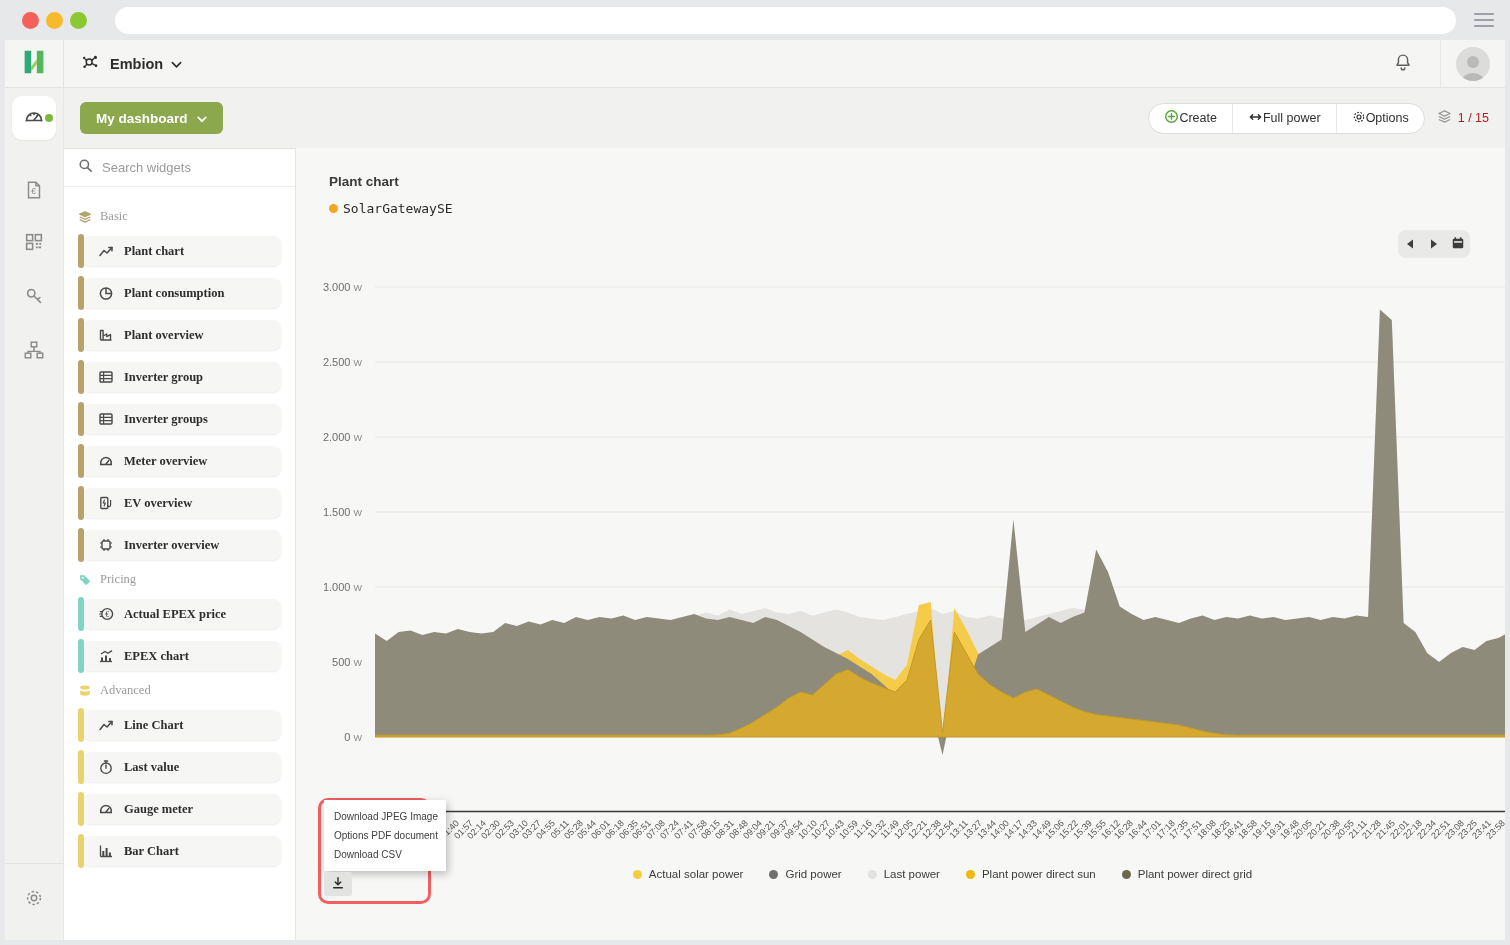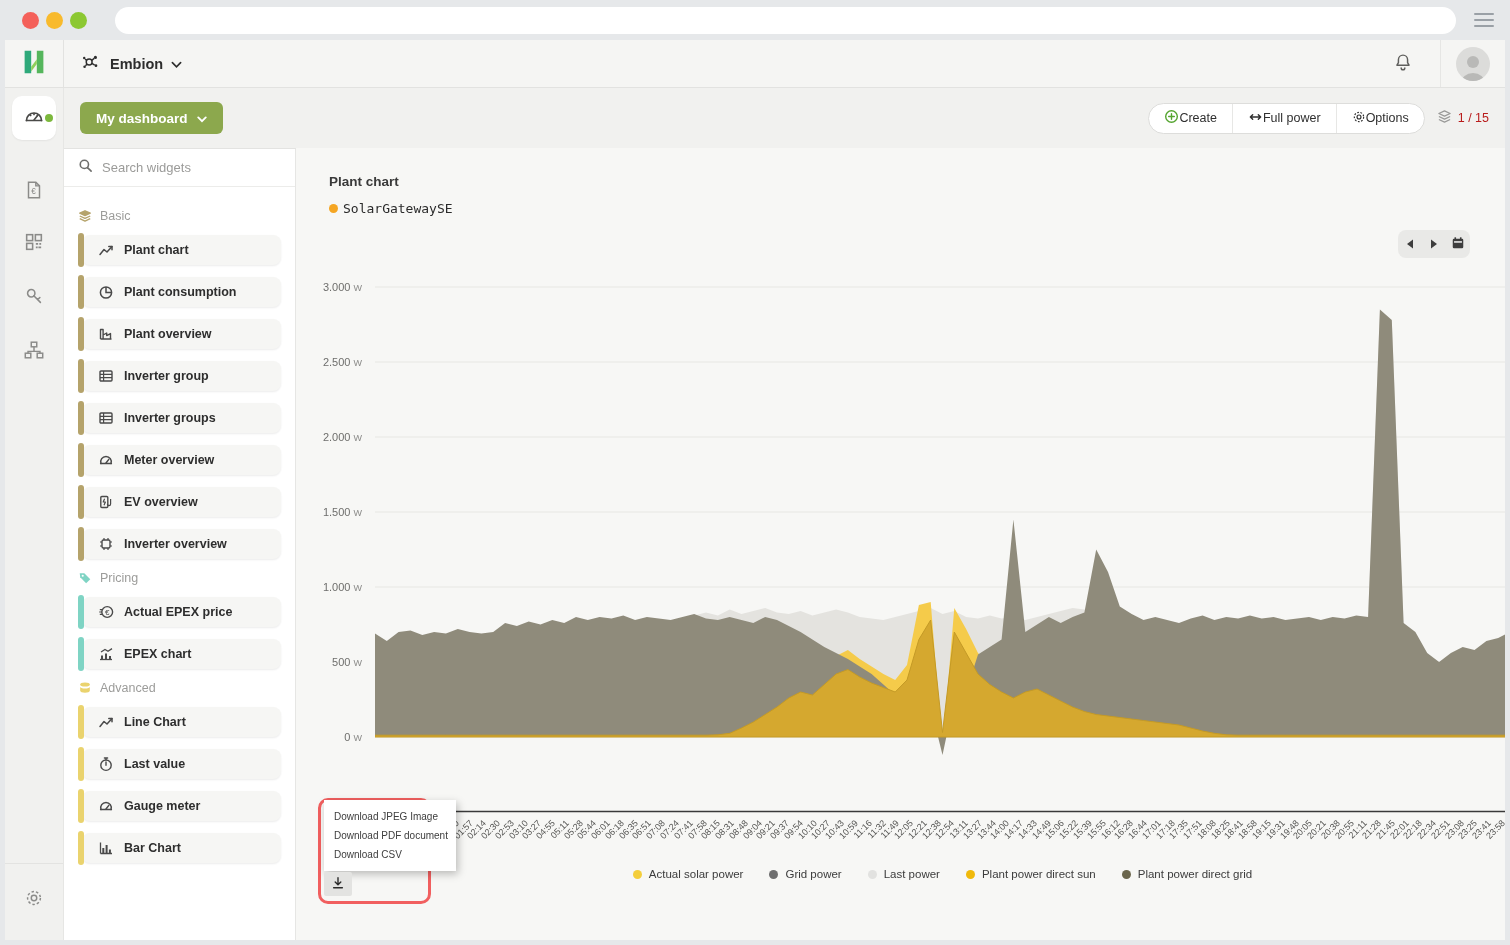--- a/index.html
+++ b/index.html
@@ -44,21 +44,21 @@
   .btn-group button:first-child { border-left:none; }
   .page-indicator { display:flex; align-items:center; gap:6px; color:#b91c1c; font-size:12.5px; margin-left:12px; }
 
   .body-row { flex:1; display:flex; min-height:0; }
 
   
   .widget-panel { width:232px; background:#ffffff; border-right:1px solid #e6e6e4; border-top:1px solid #e3e3e1; display:flex; flex-direction:column; }
   .search-row { height:38px; display:flex; align-items:center; gap:9px; padding:0 14px; border-bottom:1px solid #ececea; }
   .search-row input { border:none; outline:none; flex:1; font-size:13px; font-family:inherit; color:#444; background:transparent; }
   .search-row input::placeholder { color:#9b9b99; }
-  .panel-scroll { flex:1; overflow:hidden; padding:10px 14px 0; }
+  .panel-scroll { flex:1; overflow:hidden; padding:10px 14px 0;font-family:Liberation Serif, serif; }
   .section-header { display:flex; align-items:center; gap:8px; color:#9c9c9a; font-size:12.5px; margin:12px 0 12px; }
   .widget-item { position:relative; height:30px; background:#f6f6f4; border-radius:8px; box-shadow:0 1px 2px rgba(0,0,0,.08); display:flex; align-items:center; gap:10px; padding:0 10px 0 16px; margin:0 0 12px 4px; cursor:pointer; }
   .widget-item .accent { position:absolute; left:-4px; top:-2px; width:6px; height:34px; border-radius:4px; }
   .widget-item .wi-label { font-size:12.5px; font-weight:bold; color:#2e2e2e; }
   .wi-icon { display:flex; color:#4a4a4a; }
   .wi-icon svg, .section-header svg { display:block; }
 
   
   .main { flex:1; position:relative; background:#f7f7f5; min-width:0; }
   .chart-title { position:absolute; left:33px; top:26px; font-size:13.5px; font-weight:bold; color:#3a3a3a; }
@@ -607,21 +607,21 @@
               </div>
               <div class="leg-item">
                 <span class="leg-dot" style="background:#6b664d"></span>
                 <span>Plant power direct grid</span>
               </div>
             </div>
 
           <div class="highlight-box">
             <div class="dl-menu" id="dl-menu">
                 <div class="dl-item">Download JPEG Image</div>
-                <div class="dl-item">Download PDF document</div>
+                <div class="dl-item">Options PDF document</div>
                 <div class="dl-item">Download CSV</div>
               </div>
             <button class="dl-btn">
               <span>
                 <svg width="14" height="14" viewBox="0 0 16 16" fill="none" stroke="#2b2b2b" stroke-width="1.6" stroke-linecap="round" stroke-linejoin="round">
                     <path d="M8 2 v7.5 M4.8 6.8 L8 10 L11.2 6.8 M3 13.5 h10"></path>
                   </svg>
               </span>
             </button>
           </div>

